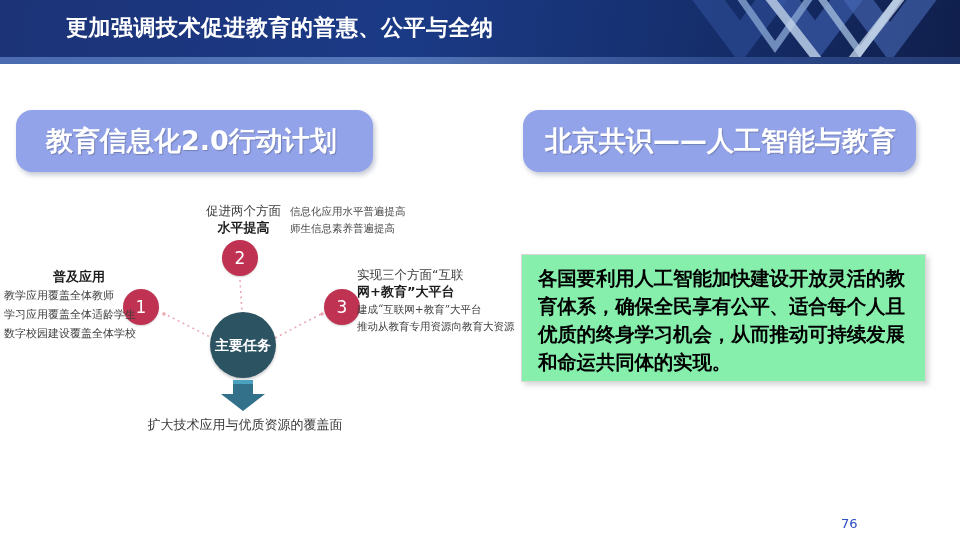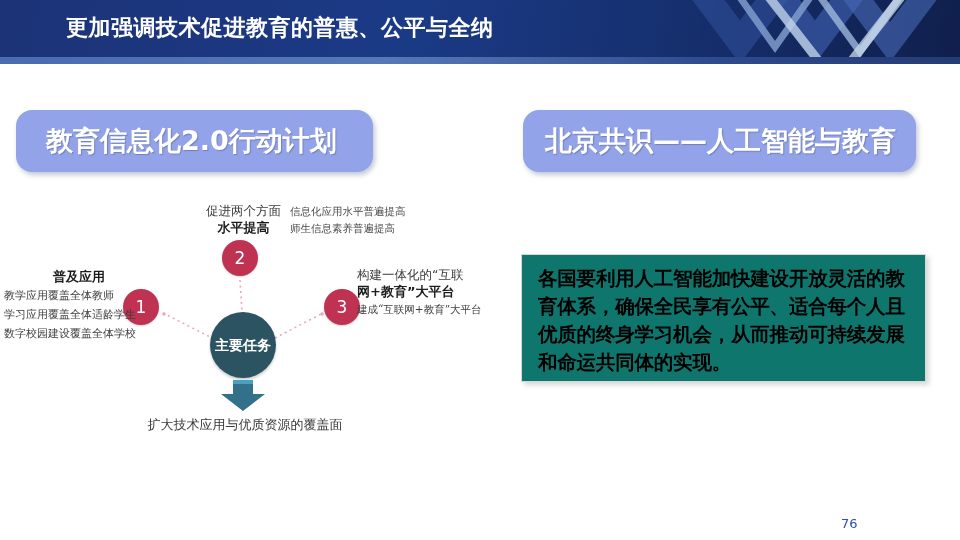--- a/index.html
+++ b/index.html
@@ -107,21 +107,21 @@
   #caption {
     position:absolute; left:120px; top:416px; width:250px;
     text-align:center;
     font-family:"DejaVu Serif", serif;
     font-size:13px; color:#3a3a3a;
   }
 
   
   #quote-box {
     position:absolute; left:521px; top:254px; width:405px; height:128px;
-    background:#0f766e;
+    background:#86efac;
     border:1px solid #d8d8d8;
     box-shadow:3px 3px 5px rgba(140,140,140,0.35);
     padding:10px 14px 0 16px;
   }
   #quote-text {
     font-family:"DejaVu Sans", sans-serif;
     font-weight:bold; font-size:19.5px; line-height:28px;
     color:#000000; letter-spacing:-0.2px;
   }
 
@@ -204,23 +204,24 @@
   <div class="blk" id="blk2">
     <div class="hd1">促进两个方面</div>
     <div class="hd2">水平提高</div>
   </div>
   <div class="blk" id="blk2-lines">
     <div class="li">信息化应用水平普遍提高</div>
     <div class="li">师生信息素养普遍提高</div>
   </div>
 
   <div class="blk" id="blk3">
-    <div class="hd1">构建一体化的“互联</div>
+    <div class="hd1">实现三个方面“互联</div>
     <div class="hd2">网+教育”大平台</div>
     <div class="li">建成“互联网+教育”大平台</div>
+    <div class="li">推动从教育专用资源向教育大资源</div>
   </div>
 
   <div id="caption">扩大技术应用与优质资源的覆盖面</div>
 </div>
 
 <div id="quote-box">
   <div id="quote-text">各国要利用人工智能加快建设开放灵活的教育体系，确保全民享有公平、适合每个人且优质的终身学习机会，从而推动可持续发展和命运共同体的实现。</div>
 </div>
 
 <div id="page-num">76</div>

